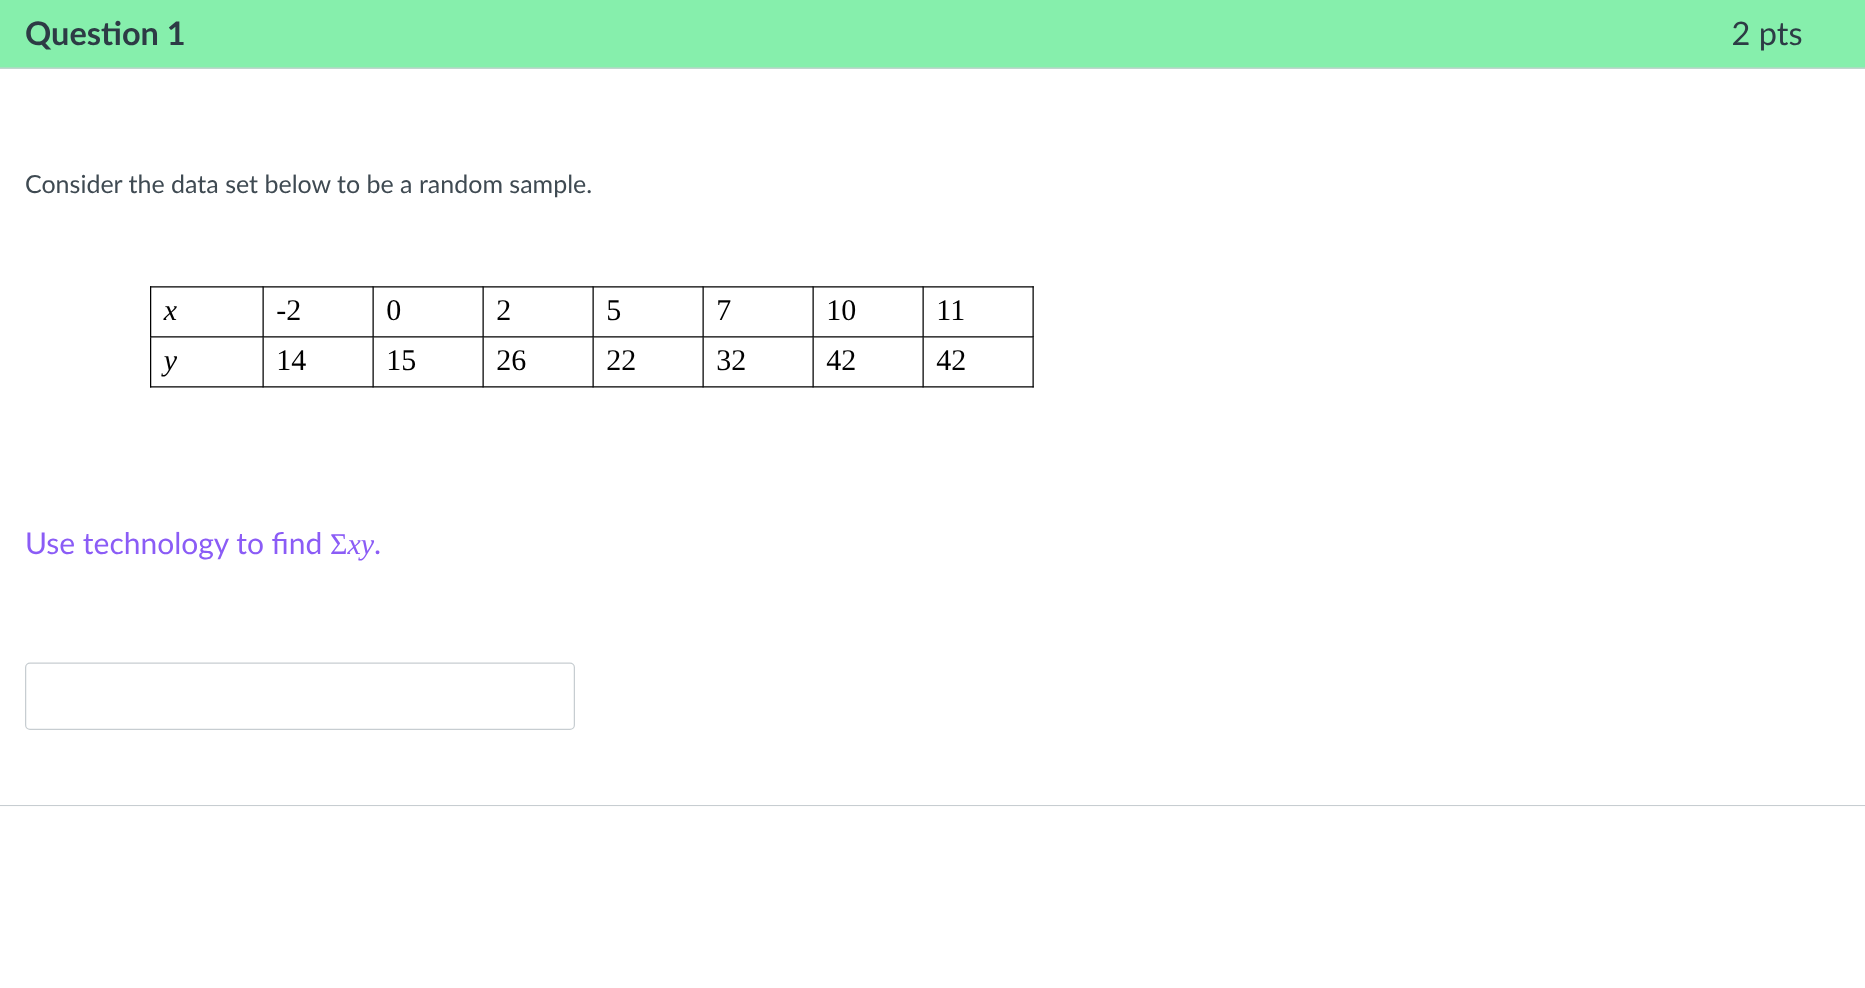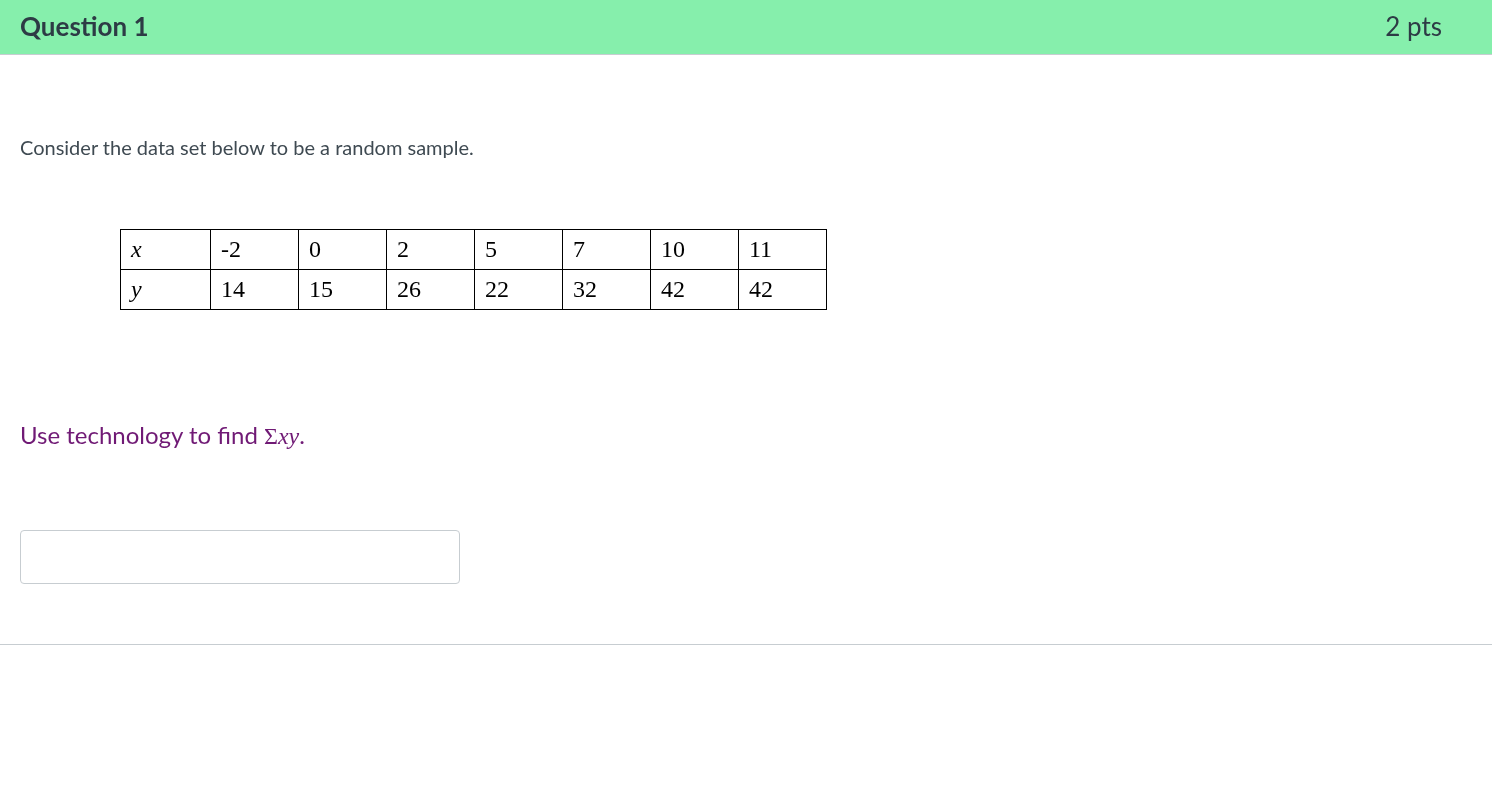--- a/index.html
+++ b/index.html
@@ -56,21 +56,21 @@
     }
     .data-table td.row-label {
       width: 90px;
       font-style: italic;
     }
     .data-table td.val {
       width: 88px;
     }
     .instr {
       font-size: 24px;
-      color: #701a75;
+      color: #8b5cf6;
       margin: 110px 0 20px 0;
     }
     .sigma {
       font-family: "Times New Roman", Times, serif;
     }
     .xy {
       font-family: "Times New Roman", Times, serif;
       font-style: italic;
     }
     .answer-input {

